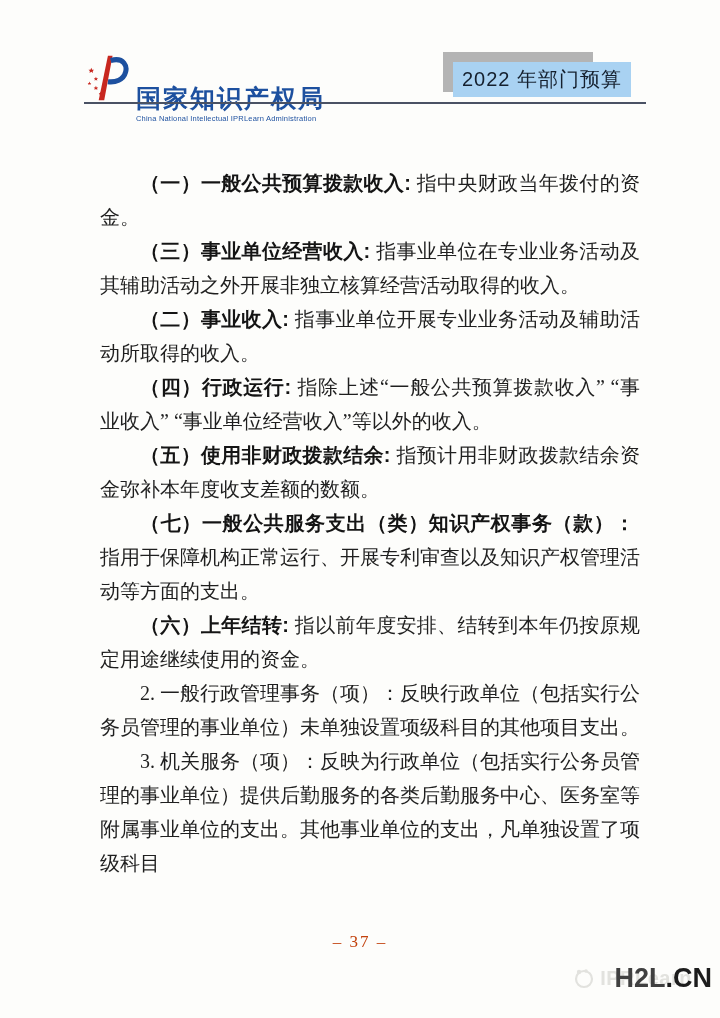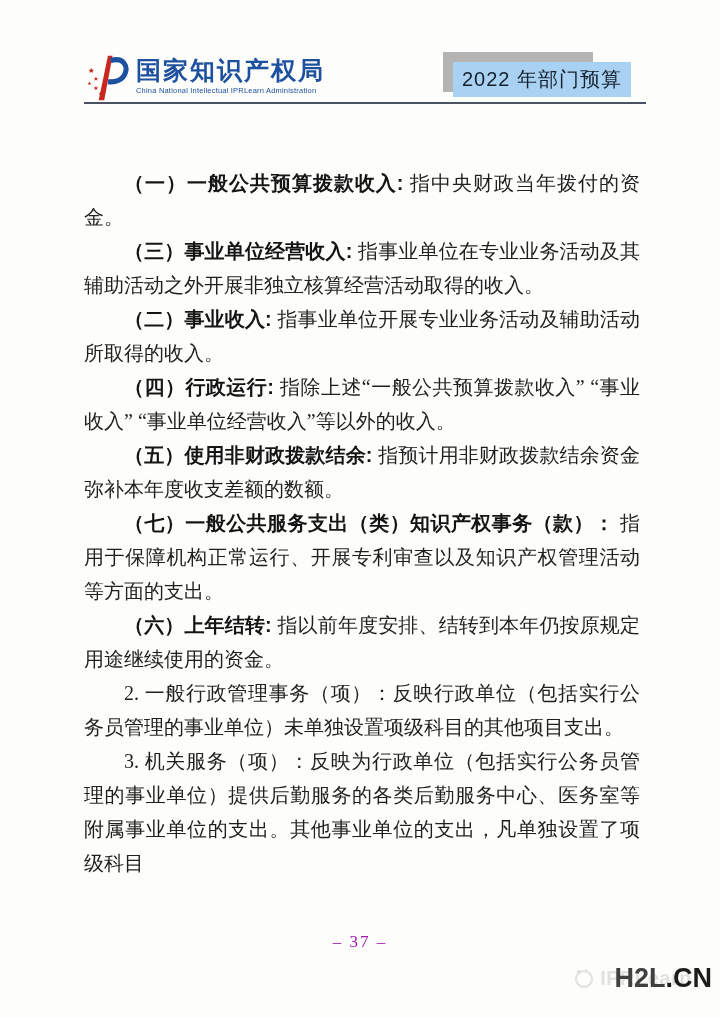--- a/index.html
+++ b/index.html
@@ -13,21 +13,21 @@
   }
   .page { position: absolute; inset: 0; }
 
   
   .header { position: absolute; top: 0; left: 0; right: 0; height: 112px; }
   .brand {
     position: absolute; left: 84px; top: 56px;
     display: flex; align-items: flex-start; gap: 6px;
   }
   .logo-svg { width: 46px; height: 48px; display: block; margin-top: -2px; }
-  .brand-text { display: flex; flex-direction: column; }
+  .brand-text { display: flex; flex-direction: column; margin-top: 28px; }
   .org-name {
     font-family: "Liberation Sans", sans-serif;
     font-weight: bold; font-size: 25px; line-height: 28px;
     color: #1d509f; letter-spacing: 2px; white-space: nowrap;
   }
   .org-name-en {
     font-family: "Liberation Sans", sans-serif;
     font-size: 7.5px; color: #1d509f; letter-spacing: 0.2px;
     margin-top: 2px; white-space: nowrap;
   }
@@ -44,35 +44,35 @@
     position: absolute; left: 10px; top: 10px; width: 178px; height: 35px;
     background: #a9d2f2;
     display: flex; align-items: center; justify-content: center;
     font-family: "Liberation Sans", sans-serif;
     font-size: 20px; color: #15202e; letter-spacing: 1px;
     z-index: 2;
   }
 
   
   .doc-body {
-    position: absolute; top: 166px; left: 84px; right: 80px;
+    position: absolute; top: 166px; left: 100px; right: 80px;
     font-size: 20px; line-height: 34px;
     text-align: justify;
   }
   .para { text-indent: 2em; margin: 0; }
   .lead {
     font-family: "Liberation Sans", sans-serif;
     font-weight: bold; color: #141414;
   }
   .lead:not(:empty) { margin-right: 0.28em; }
 
   
   .page-number {
     position: absolute; left: 0; right: 0; top: 932px;
-    text-align: center; font-size: 17px; color: #a21caf;
+    text-align: center; font-size: 17px; color: #c2410c;
     letter-spacing: 2px;
   }
   .watermark {
     position: absolute; right: 6px; bottom: 18px;
     width: 130px; height: 46px;
   }
   .ghost {
     position: absolute; right: 22px; bottom: 10px;
     display: flex; align-items: center; gap: 4px;
     color: #e2e2de;

